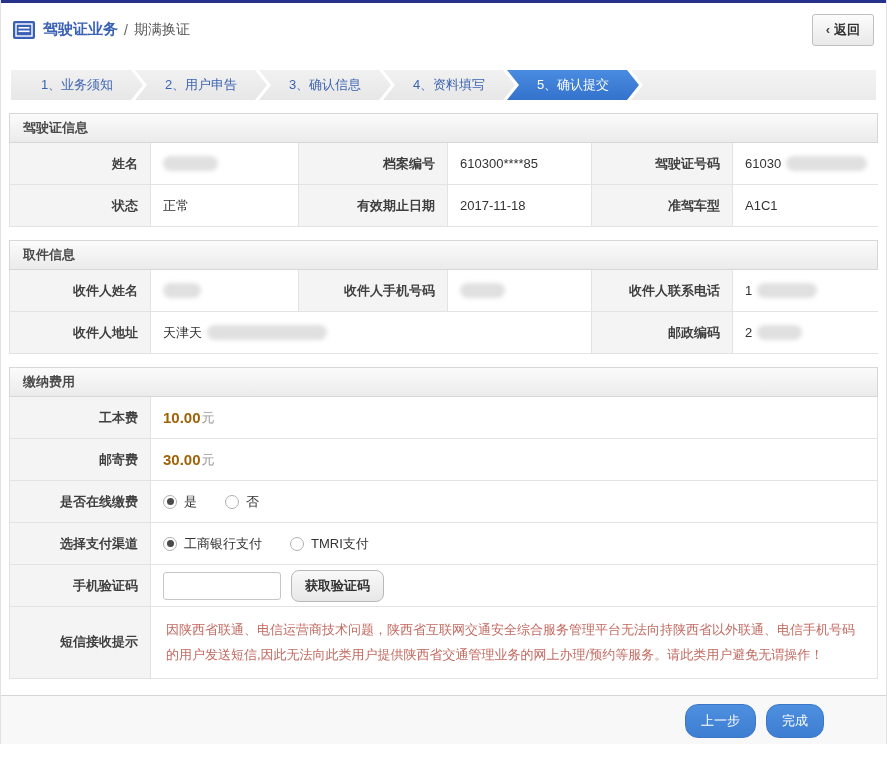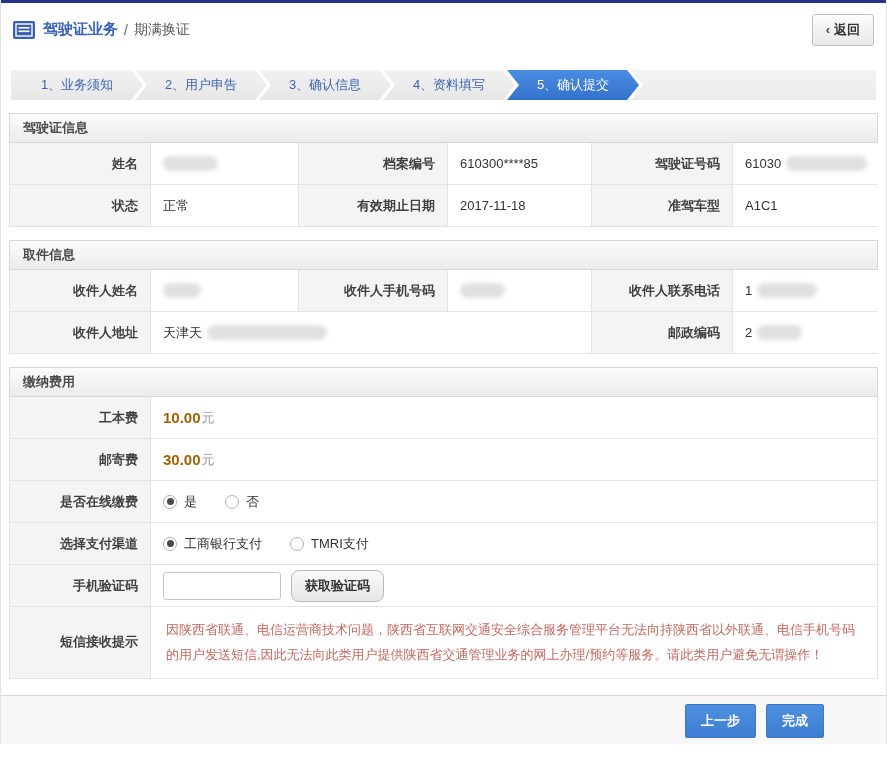--- a/index.html
+++ b/index.html
@@ -73,21 +73,21 @@
   .btn-code { margin-left:10px; padding:6px 13px; background:linear-gradient(#f9f9f9,#e7e7e7);
               border:1px solid #b9b9b9; border-radius:8px; font-size:13px; font-weight:bold;
               color:#333; cursor:pointer; }
   .notice-row .val { padding:10px 15px; }
   .notice { font-size:13px; line-height:1.95; color:#c26a60; }
 
   
   .ftr { margin-top:16px; height:52px; background:#f8f8f8; border-top:1px solid #d6d6d6;
          display:flex; align-items:center; justify-content:flex-end; padding-right:62px; gap:10px; }
   .btn-blue { background:linear-gradient(#4e8fe0,#3d7ed2); color:#fff; font-size:13px;
-              font-weight:bold; padding:7px 15px; border:1px solid #3b77c6; border-radius:2px;
+              font-weight:normal; padding:7px 15px; border:1px solid #3b77c6; border-radius:13px;
               cursor:pointer; }
   .bottom-strip { height:10px; background:#ebebeb; border-top:1px solid #dcdcdc; }
 </style>
 </head>
 <body>
 
 <div class="page">
   <div class="topline"></div>
 
   <div class="hdr">

